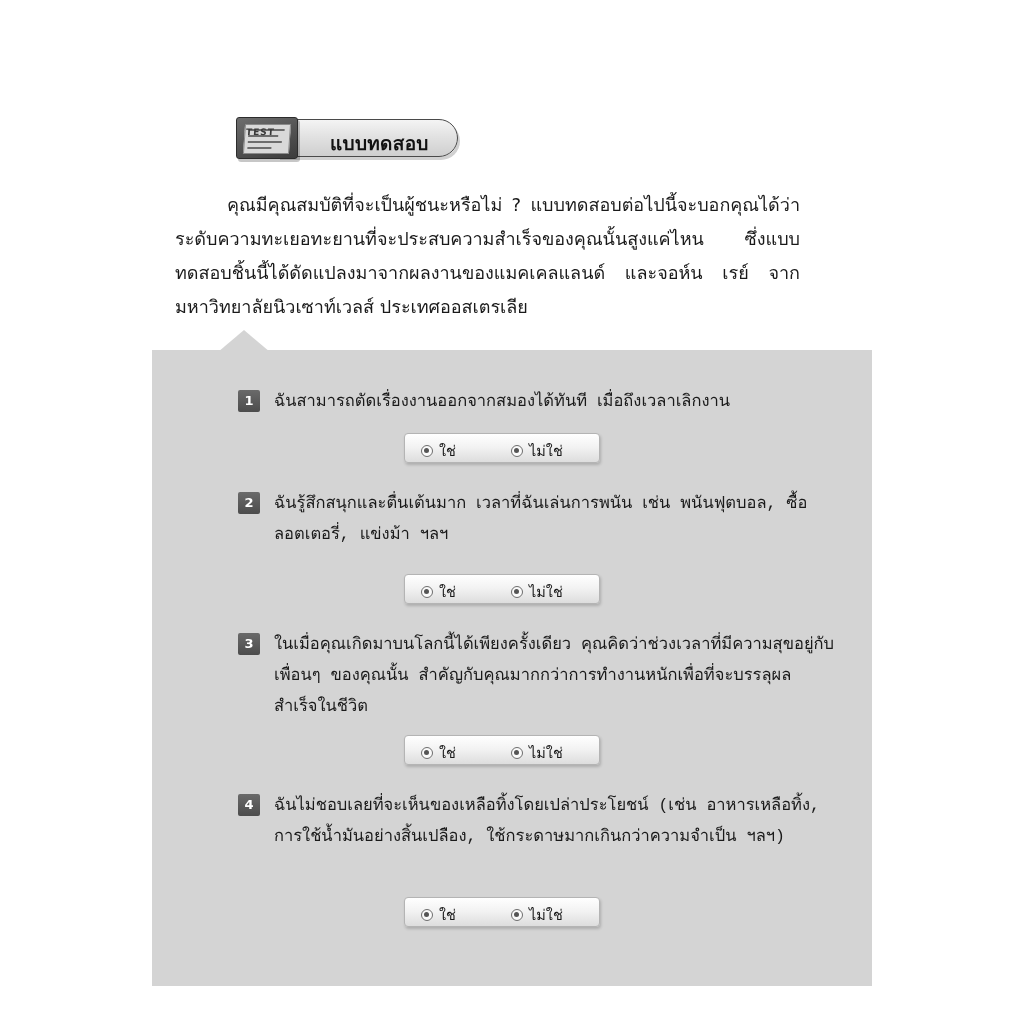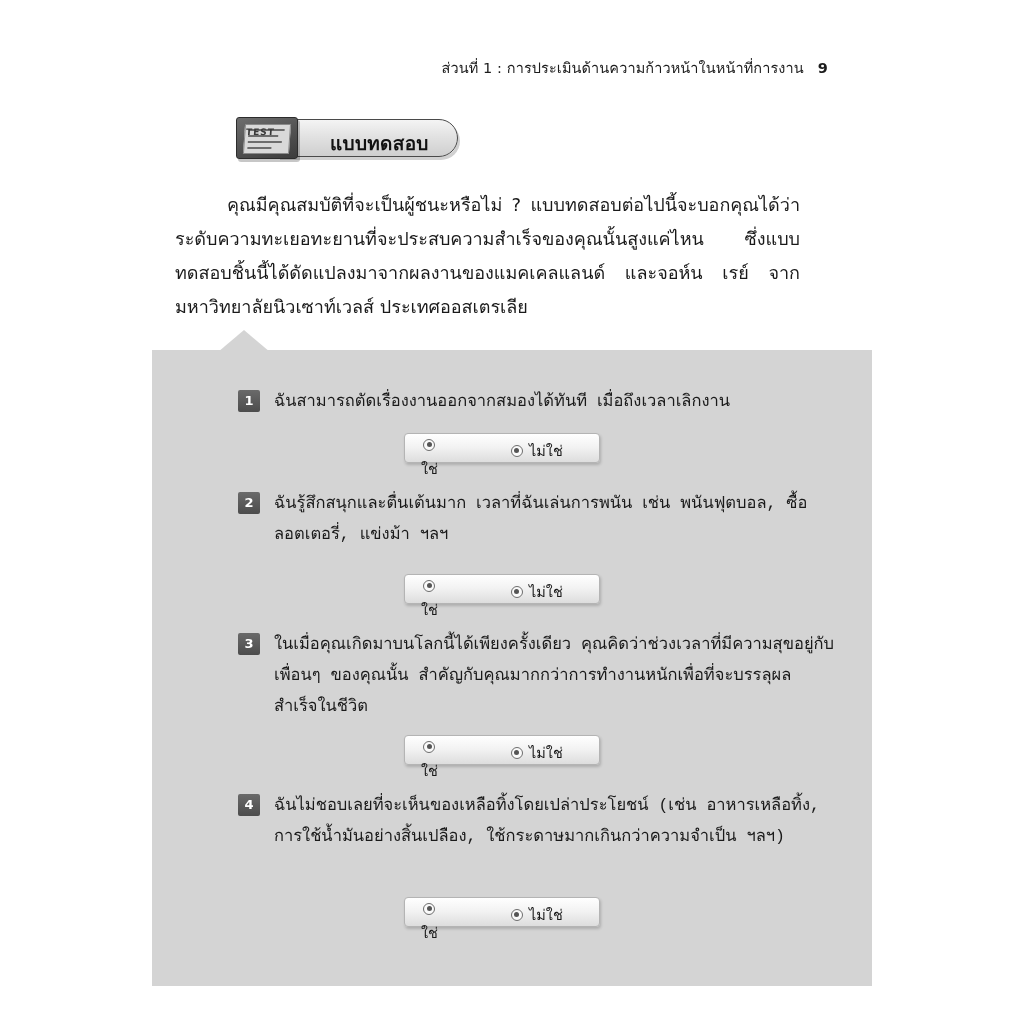--- a/index.html
+++ b/index.html
@@ -197,21 +197,21 @@
   }
   .opt {
     position: absolute;
     top: 5px;
     display: flex;
     align-items: center;
     gap: 6px;
     font-size: 14.5px;
     color: #1a1a1a;
   }
-  .opt.yes { left: 16px; flex-direction: column; }
+  .opt.yes { left: 16px; }
   .opt.no  { left: 106px; }
   .radio {
     width: 12px;
     height: 12px;
     border-radius: 50%;
     border: 1.5px solid #6d6d6d;
     background: #fafafa;
     position: relative;
     box-sizing: border-box;
     flex: 0 0 auto;
@@ -225,23 +225,20 @@
     height: 5px;
     border-radius: 50%;
     background: #555;
   }
 </style>
 </head>
 <body>
 
 <div class="page">
 
-  <div class="running-header">
-    <span class="hdr-text">ส่วนที่ 1 : การประเมินด้านความก้าวหน้าในหน้าที่การงาน</span><span class="hdr-page">9</span>
-  </div>
 
   <div class="section-tab">
     <div class="tab-plate"></div>
     <div class="tab-label">แบบทดสอบ</div>
     <div class="tab-icon">
       <div class="paper">
         <div class="tline l1"></div>
         <div class="tline l2"></div>
         <div class="tline l3"></div>
         <div class="tline l4"></div>

